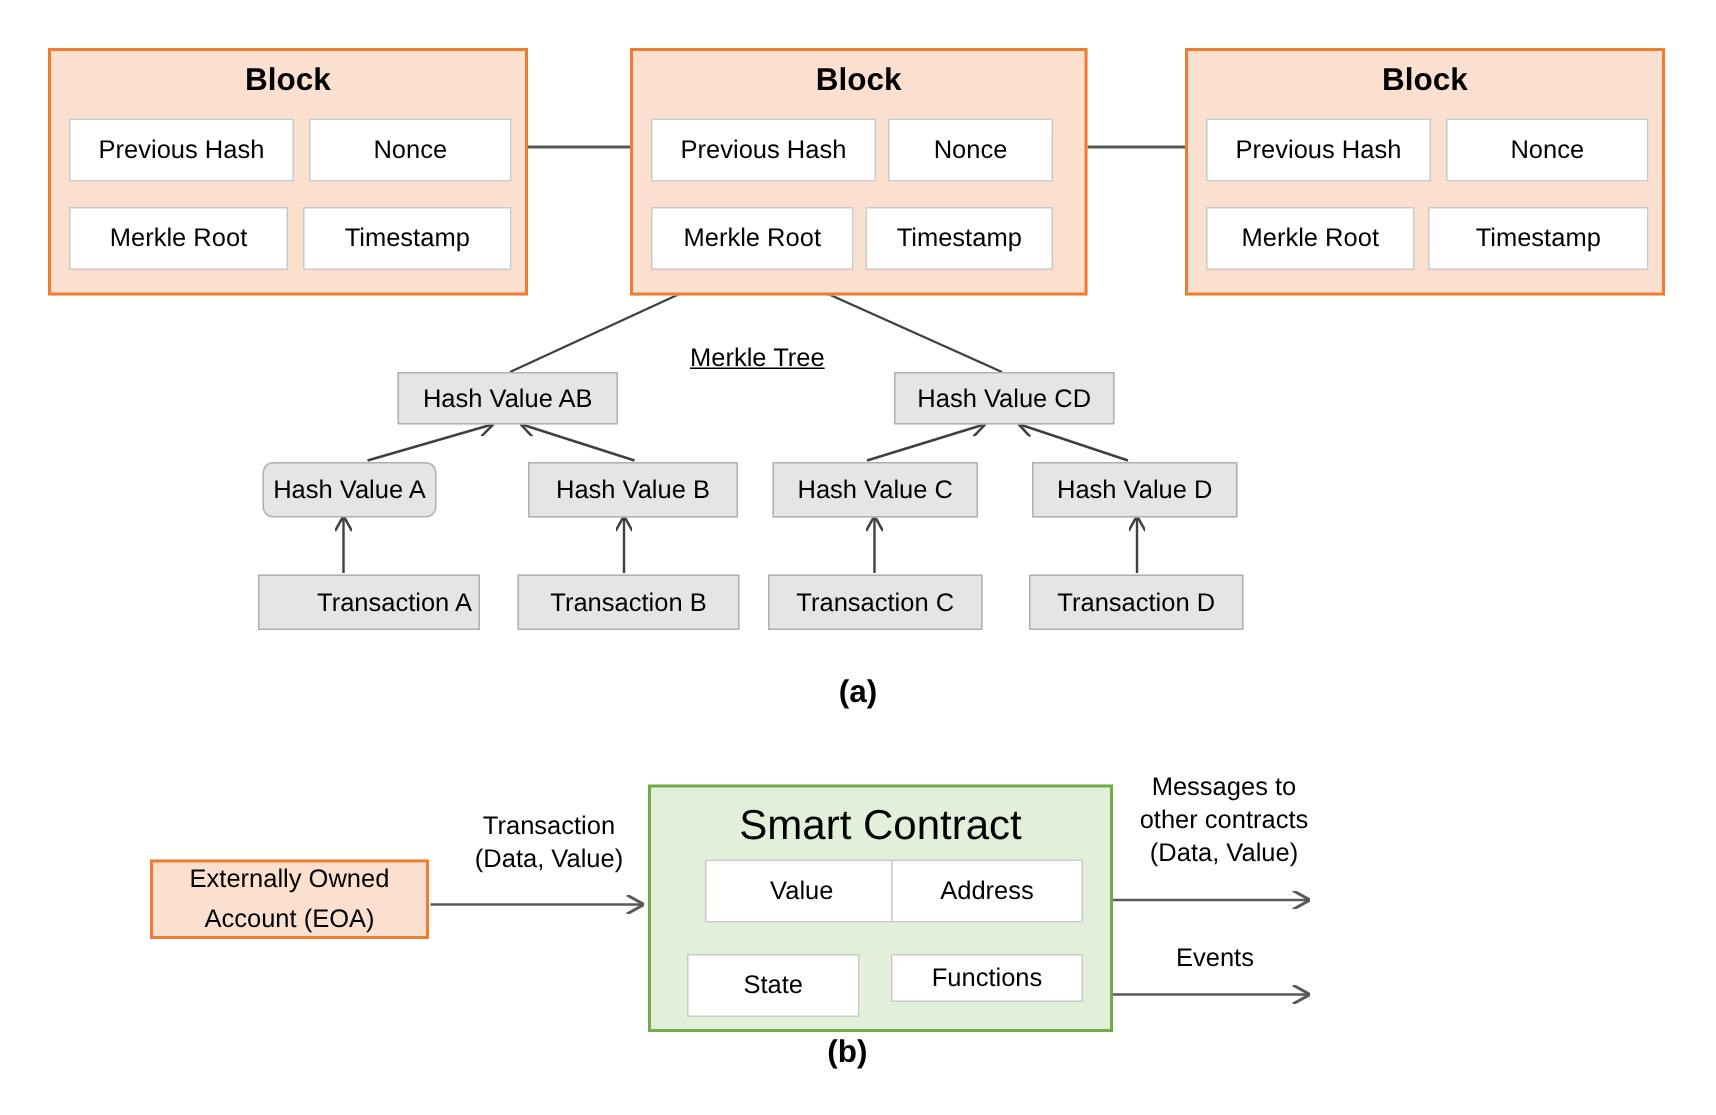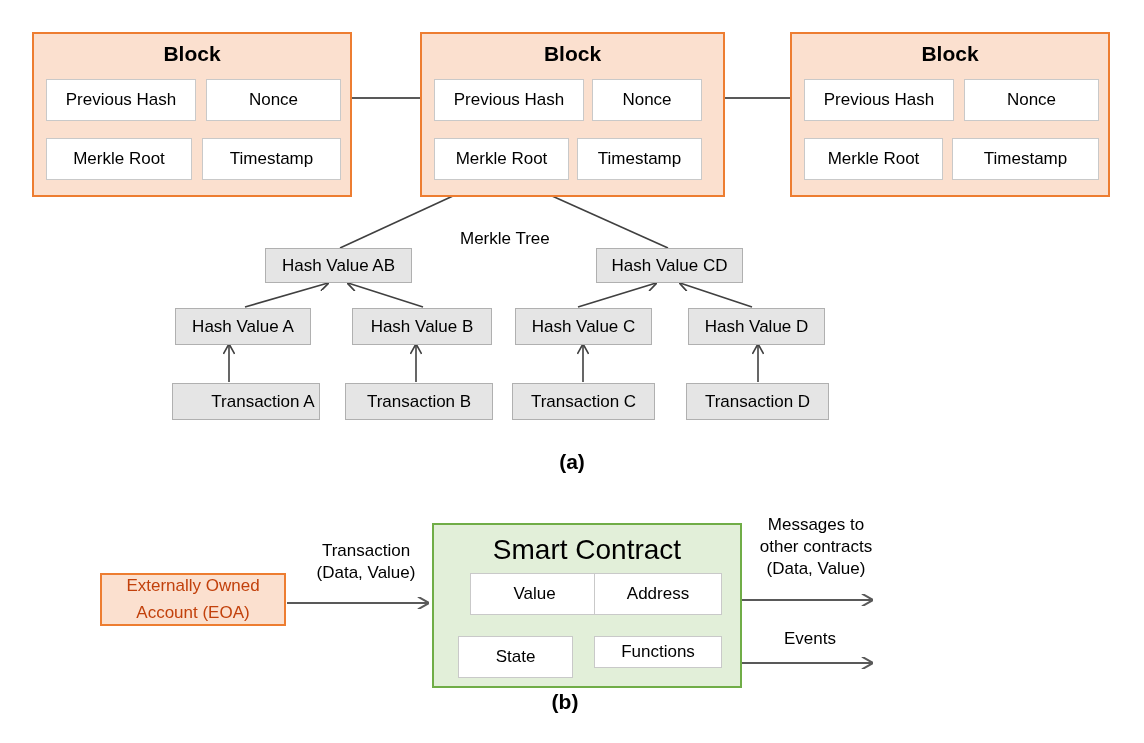--- a/index.html
+++ b/index.html
@@ -93,21 +93,21 @@
     position: absolute;
     background: #fbe0cf;
     border: 2px solid #ed7d31;
     box-sizing: border-box;
     display: flex;
     flex-direction: column;
     align-items: center;
     justify-content: center;
     font-size: 17px;
     line-height: 1.55;
-    color: #c2410c;
+    color: #000000;
     white-space: nowrap;
     text-align: right;
   }
   .contract {
     position: absolute;
     background: #e2efd9;
     border: 2px solid #70ad47;
     box-sizing: border-box;
   }
   .contract-title {
@@ -206,26 +206,26 @@
   </div>
 
   <div class="block abs" style="left:790px; top:32px; width:320px; height:165px;">
     <div class="block-title">Block</div>
     <div class="field" style="left:12px; top:45px; width:150px; height:42px;">Previous Hash</div>
     <div class="field" style="left:172px; top:45px; width:135px; height:42px;">Nonce</div>
     <div class="field" style="left:12px; top:104px; width:139px; height:42px;">Merkle Root</div>
     <div class="field" style="left:160px; top:104px; width:147px; height:42px;">Timestamp</div>
   </div>
 
-  <div class="label" style="left:460px; top:229px;">Merkle Tree</div>
+  <div class="label" style="left:460px; top:229px;text-decoration:underline;">Merkle Tree</div>
 
   <div class="node" style="left:265px; top:248px; width:147px; height:35px;">Hash Value AB</div>
   <div class="node" style="left:596px; top:248px; width:147px; height:35px;">Hash Value CD</div>
 
-  <div class="node" style="left:175px; top:308px; width:136px; height:37px;">Hash Value A</div>
+  <div class="node" style="left:175px; top:308px; width:116px; height:37px;border-radius:7px;">Hash Value A</div>
   <div class="node" style="left:352px; top:308px; width:140px; height:37px;">Hash Value B</div>
   <div class="node" style="left:515px; top:308px; width:137px; height:37px;">Hash Value C</div>
   <div class="node" style="left:688px; top:308px; width:137px; height:37px;">Hash Value D</div>
 
   <div class="node" style="left:172px; top:383px; width:148px; height:37px;padding-left:34px;">Transaction A</div>
   <div class="node" style="left:345px; top:383px; width:148px; height:37px;">Transaction B</div>
   <div class="node" style="left:512px; top:383px; width:143px; height:37px;">Transaction C</div>
   <div class="node" style="left:686px; top:383px; width:143px; height:37px;">Transaction D</div>
 
   <div class="caption" style="left:512px; top:450px; width:120px;">(a)</div>

